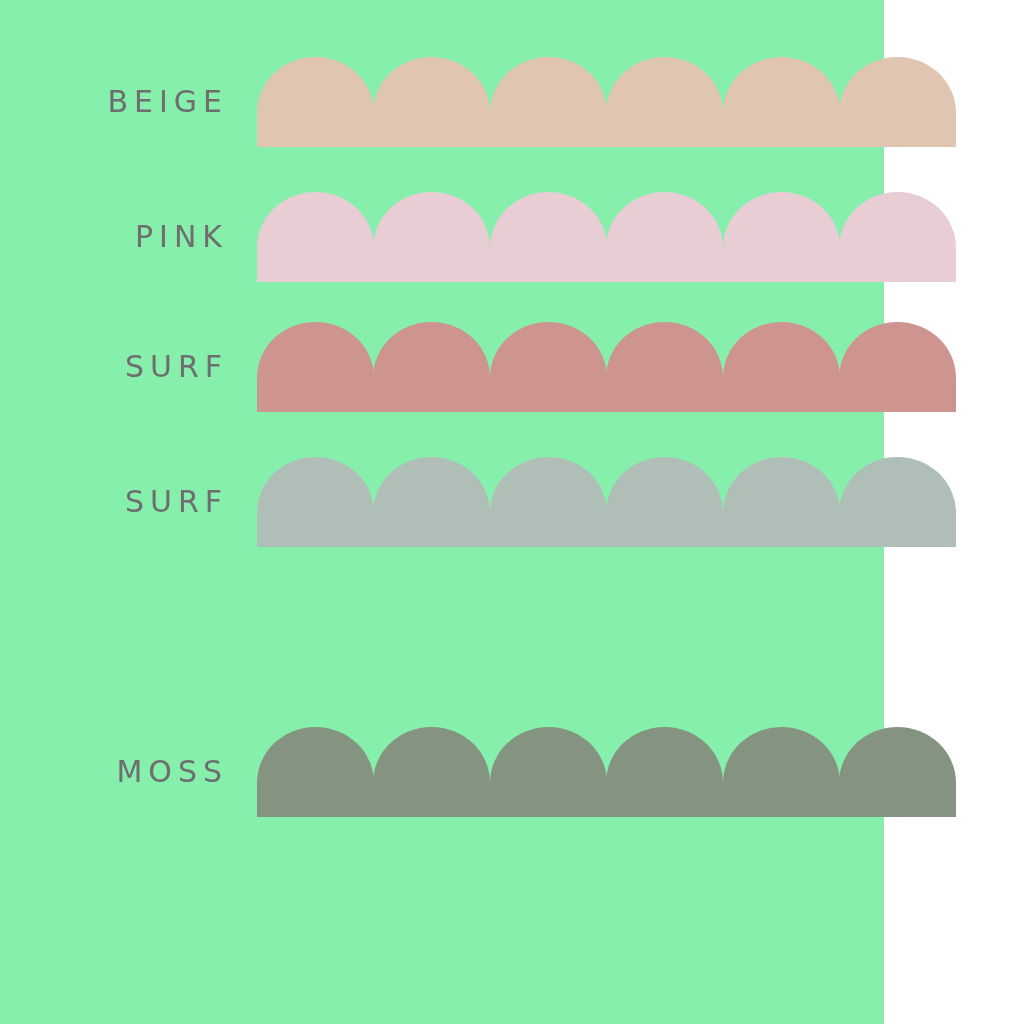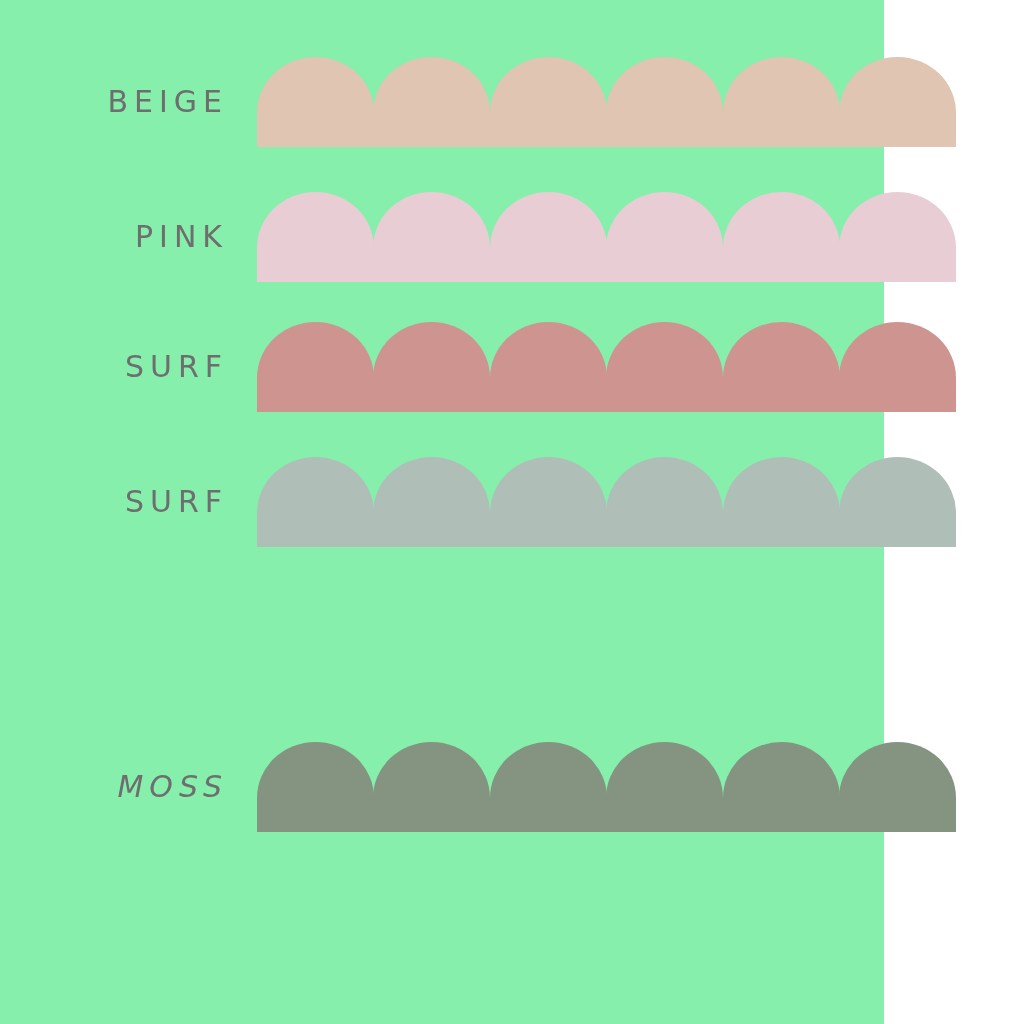--- a/index.html
+++ b/index.html
@@ -111,21 +111,21 @@
       <div class="row-label">SURF</div>
       <div class="scallop-band">
         <div class="scallop-arch" style="background: rgb(175, 191, 184);"></div>
         <div class="scallop-arch" style="background: rgb(175, 191, 184);"></div>
         <div class="scallop-arch" style="background: rgb(175, 191, 184);"></div>
         <div class="scallop-arch" style="background: rgb(175, 191, 184);"></div>
         <div class="scallop-arch" style="background: rgb(175, 191, 184);"></div>
         <div class="scallop-arch" style="background: rgb(175, 191, 184);"></div>
       </div>
     </div>
-    <div class="swatch-row" style="top: 742px; font-style: italic;">
+    <div class="swatch-row" style="top: 727px;">
       <div class="row-label">MOSS</div>
       <div class="scallop-band">
         <div class="scallop-arch" style="background: rgb(132, 148, 129);"></div>
         <div class="scallop-arch" style="background: rgb(132, 148, 129);"></div>
         <div class="scallop-arch" style="background: rgb(132, 148, 129);"></div>
         <div class="scallop-arch" style="background: rgb(132, 148, 129);"></div>
         <div class="scallop-arch" style="background: rgb(132, 148, 129);"></div>
         <div class="scallop-arch" style="background: rgb(132, 148, 129);"></div>
       </div>
     </div>

